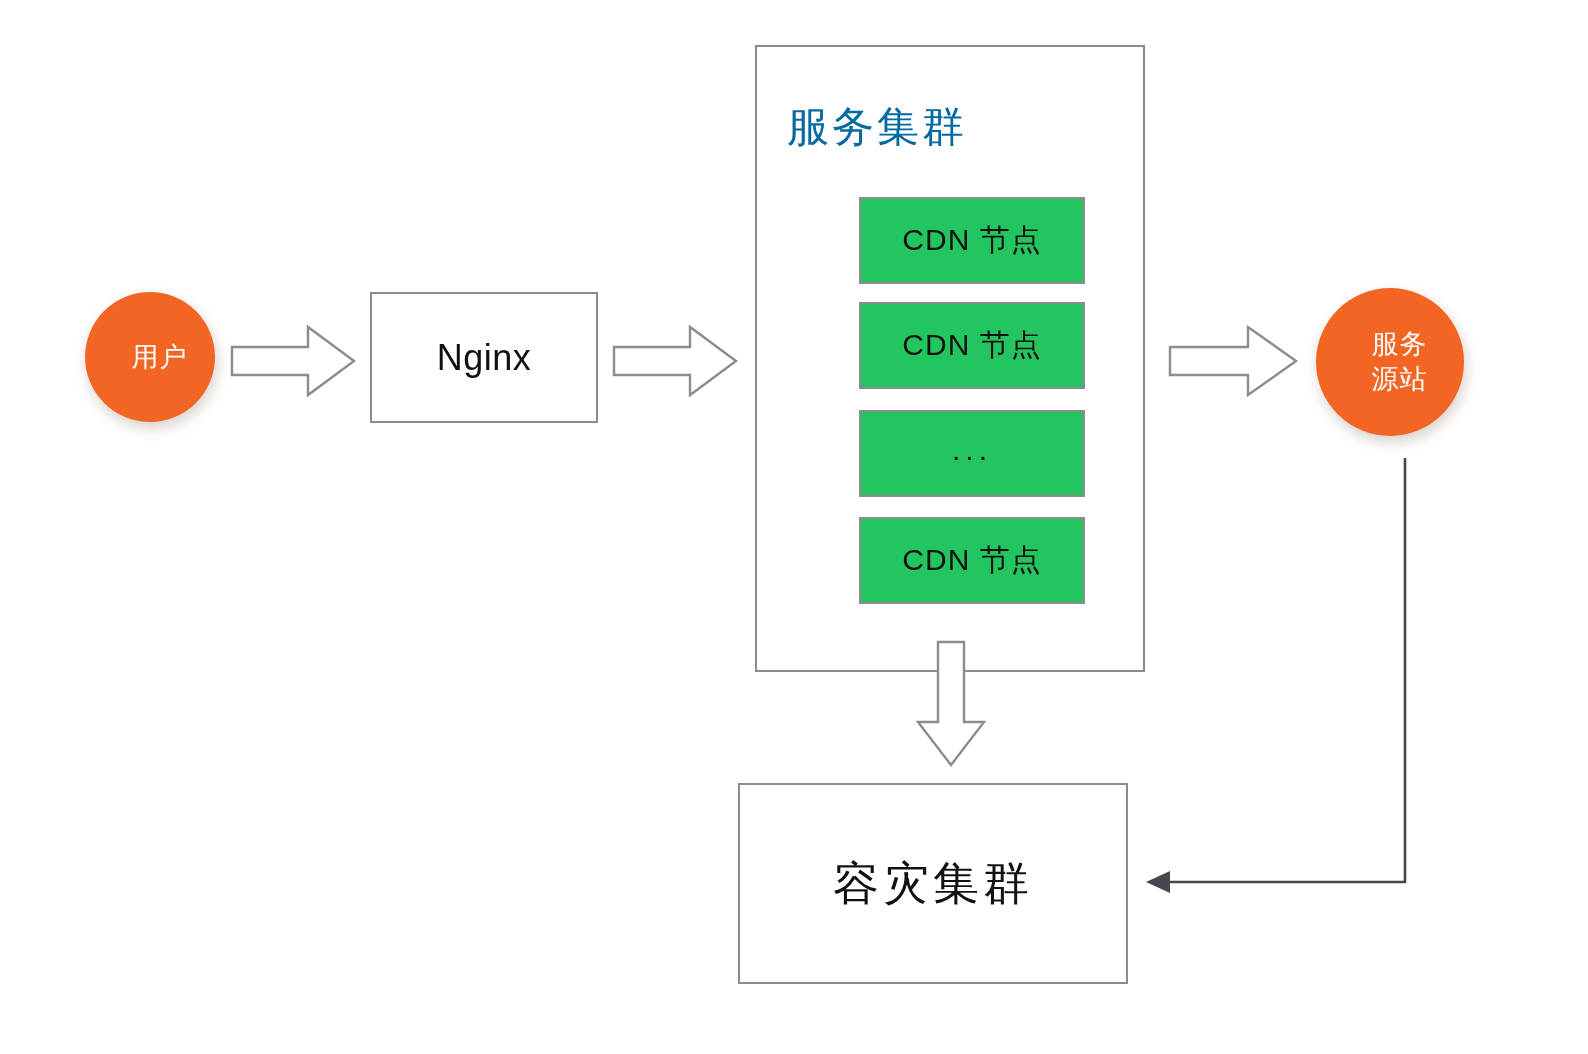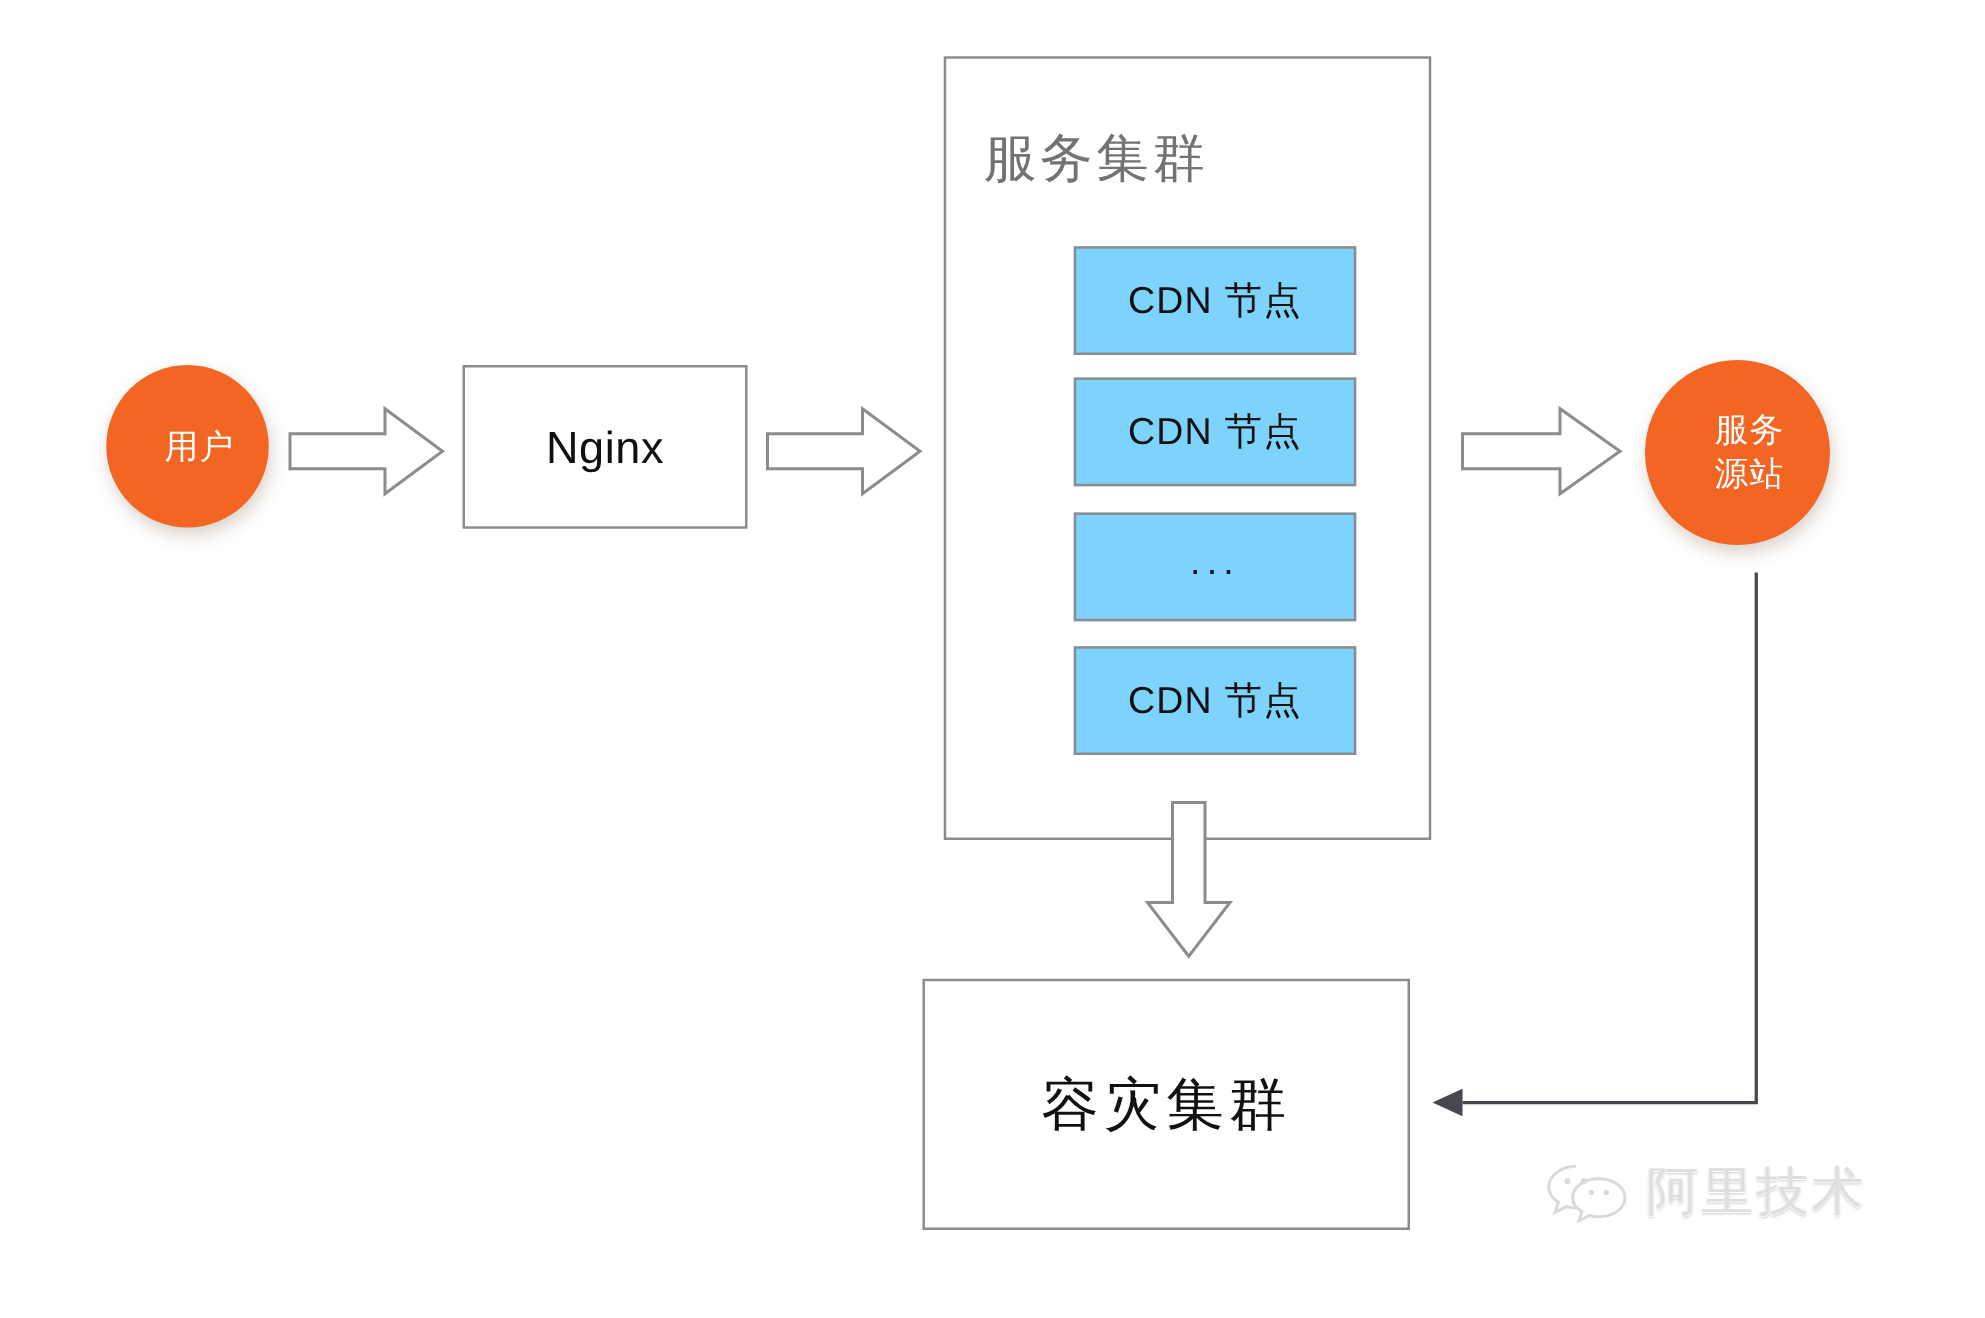--- a/index.html
+++ b/index.html
@@ -83,31 +83,31 @@
     left: 755px;
     top: 45px;
     width: 390px;
     height: 627px;
   }
   #cluster-service-title {
     position: absolute;
     left: 30px;
     top: 52px;
     font-size: 42px;
-    color: #737373;
+    color: #0369a1;
     letter-spacing: 3px;
   }
 
   .cdn-box {
     position: absolute;
     left: 102px;
     width: 226px;
     height: 87px;
     border: 2px solid #8c8c8e;
-    background: #7dd3fc;
+    background: #22c55e;
     box-sizing: border-box;
     display: flex;
     align-items: center;
     justify-content: center;
   }
   .cdn-box .cdn-label {
     font-size: 30px;
     color: #111111;
     letter-spacing: 1px;
   }
@@ -252,31 +252,14 @@
     <span class="rlabel">容灾集群</span>
   </div>
 
   <div id="connector-origin-dr">
     <svg width="300" height="460" viewBox="0 0 300 460">
       <path class="wire" d="M275,18 L275,442 L40,442"></path>
       <path class="head" d="M40,431 L16,442 L40,453 Z"></path>
     </svg>
   </div>
 
-  <div id="watermark">
-    <span class="wm-logo">
-      <svg width="70" height="52" viewBox="0 0 70 52">
-        <g fill="none" stroke="#d6d6da" stroke-width="2.4">
-          <path d="M26,6 C14,6 4,13.5 4,22.5 C4,27.4 7,31.8 11.7,34.7 L9,43 L17.8,38.3 C20.4,39 23.1,39.3 26,39.3"></path>
-          <path d="M44,16 C56,16 65,23 65,31.2 C65,39.4 56,46.4 44,46.4 C41.3,46.4 38.8,46.1 36.4,45.4 L28,49.6 L30.5,42.3 C26.2,39.7 23,35.8 23,31.2 C23,23 32,16 44,16 Z"></path>
-        </g>
-        <g fill="#d6d6da">
-          <circle cx="19" cy="18" r="2.4"></circle>
-          <circle cx="32" cy="18" r="2.4"></circle>
-          <circle cx="38" cy="27" r="2.2"></circle>
-          <circle cx="50" cy="27" r="2.2"></circle>
-        </g>
-      </svg>
-    </span>
-    <span class="wm-text">阿里技术</span>
-  </div>
 
 </div>
 
 </body></html>

